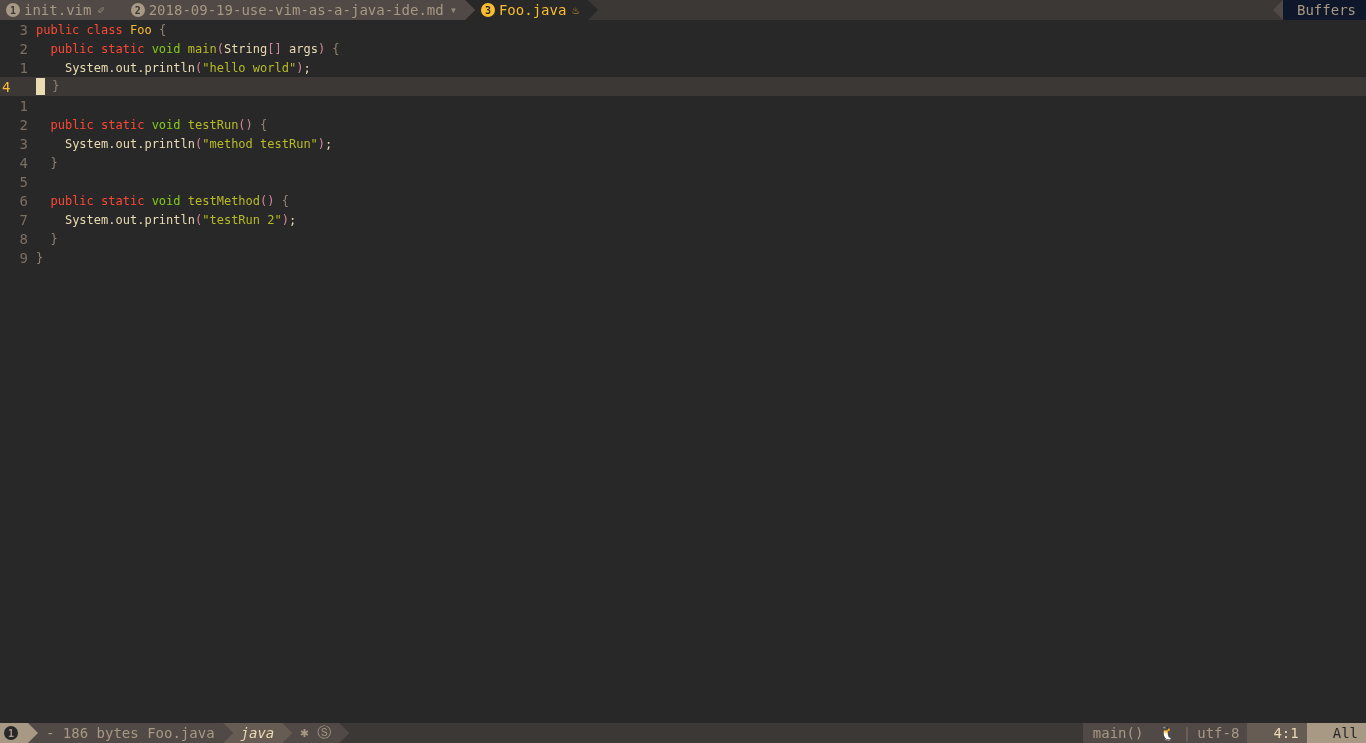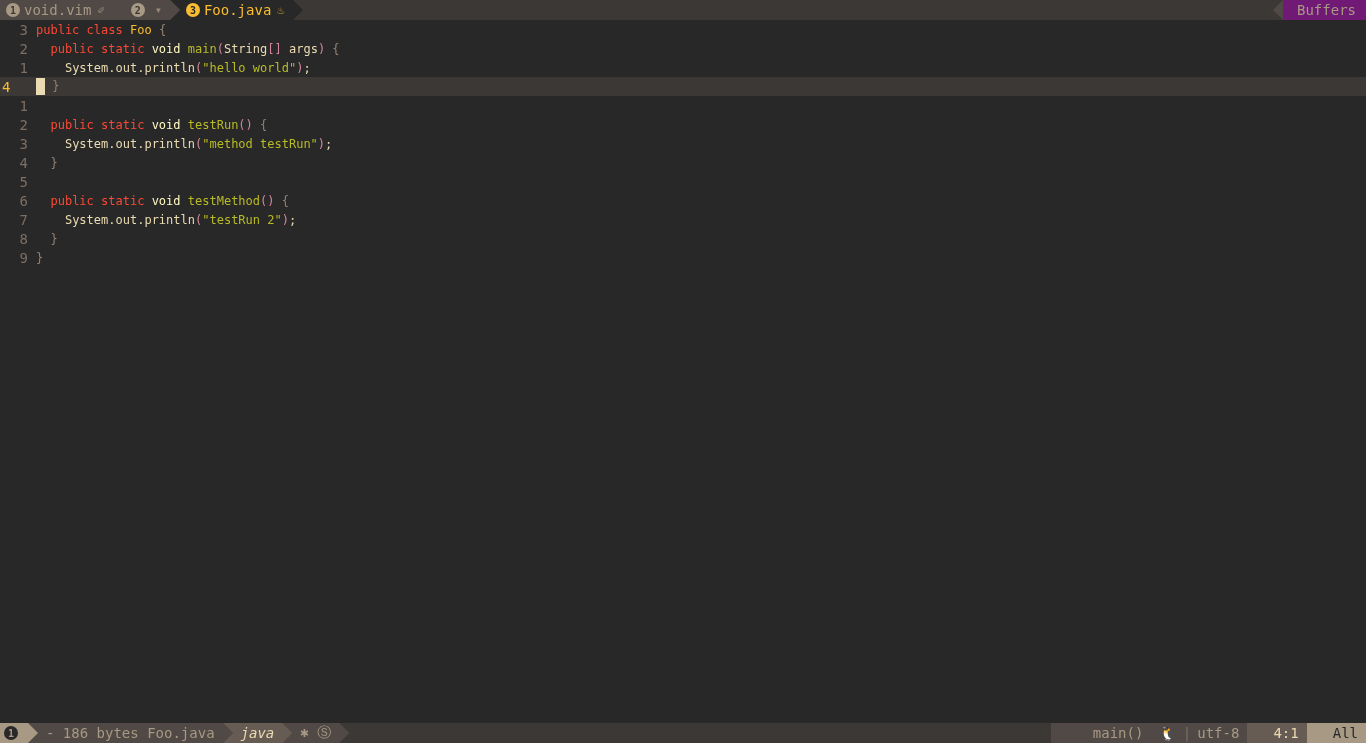--- a/index.html
+++ b/index.html
@@ -9,30 +9,30 @@
 .tab .arrow { position:absolute; right:-10px; top:0; width:0; height:0; border-top:10px solid transparent; border-bottom:10px solid transparent; z-index:2; }
 .tab .arrow-bg { position:absolute; left:0; top:0; width:0; height:0; border-top:10px solid transparent; border-bottom:10px solid transparent; z-index:1; }
 .tab-inactive { background:#504945; color:#a89984; }
 .tab-inactive .arrow { border-left:10px solid #504945; }
 .tab-active { background:#282828; color:#fabd2f; padding-left:16px; }
 .tab-active .arrow { border-left:10px solid #282828; }
 .tab-active .arrow-bg { border-left:10px solid #504945; }
 .tab .badge { display:inline-flex; align-items:center; justify-content:center; width:14px; height:14px; border-radius:50%; background:#a89984; color:#3c3836; font-size:10px; font-weight:bold; margin-right:4px; }
 .tab-active .badge { background:#fabd2f; color:#282828; }
 .tab .ficon { margin-left:6px; font-size:12px; opacity:.8; }
-.buffers-btn { position:absolute; right:0; top:0; height:20px; background:#701a75; color:#a89984; padding:0 10px 0 14px; display:flex; align-items:center; }
+.buffers-btn { position:absolute; right:0; top:0; height:20px; background:#0f172a; color:#a89984; padding:0 10px 0 14px; display:flex; align-items:center; }
 .buffers-btn::before { content:''; position:absolute; left:-10px; top:0; width:0; height:0; border-top:10px solid transparent; border-bottom:10px solid transparent; border-right:10px solid #504945; }
 .editor { height:703px; background:#282828; position:relative; }
 .line { height:19px; display:flex; align-items:center; }
 .line.current { background:#3c3836; }
 .gutter { width:36px; text-align:right; padding-right:8px; color:#7c6f64; font-size:14px; flex-shrink:0; }
 .code { white-space:pre; font-size:12px; }
 .cursor { display:inline-block; width:9px; height:17px; background:#ebdbb2; vertical-align:middle; }
 .kw { color:#fb4934; }
-.kwv { color:#fef9c3; }
+.kwv { color:#84cc16; }
 .fn { color:#b8bb26;margin-top:12px; }
 .cls { color:#fabd2f; }
 .paren { color:#d3869b; }
 .str { color:#b8bb26; }
 .punct { color:#ebdbb2; }
 .brace { color:#928374; }
 .ident { color:#ebdbb2; }
 .statusline { position:absolute; bottom:0; left:0; right:0; height:20px; background:#504945; display:flex; align-items:center; font-size:14px; }
 .seg { height:20px; display:flex; align-items:center; padding:0 8px; position:relative; }
 .seg .arrR { position:absolute; right:-10px; top:0; width:0; height:0; border-top:10px solid transparent; border-bottom:10px solid transparent; z-index:3; }
@@ -43,42 +43,43 @@
 .seg2 .arrR { border-left:10px solid #504945; }
 .seg3 { background:#665c54; color:#ebdbb2; padding-left:18px;font-style:italic; }
 .seg3 .arrRbg { border-left:10px solid #504945; }
 .seg3 .arrR { border-left:10px solid #665c54; }
 .seg4 { background:#504945; color:#a89984; padding-left:18px; }
 .seg4 .arrRbg { border-left:10px solid #665c54; }
 .seg4 .arrR { border-left:10px solid #504945; }
 .spacer { flex:1; background:#3c3836; height:20px; position:relative; }
 .spacer::before { content:''; position:absolute; left:0; top:0; width:0; height:0; border-top:10px solid transparent; border-bottom:10px solid transparent; border-left:10px solid #504945; }
 .rseg { height:20px; display:flex; align-items:center; padding:0 8px; position:relative; }
-.rseg1 { background:#504945; color:#a89984; padding-left:32px;text-align:center; }
+.rseg1 { background:#504945; color:#a89984; padding-left:0;text-align:center; }
 .rseg1 .arrL { border-right:10px solid #504945; }
 .rseg2 { background:#504945; color:#a89984; }
 .rseg3 { background:#665c54; color:#ebdbb2; padding-left:16px; }
 .rseg3 .arrL { border-right:10px solid #665c54; }
 .rseg4 { background:#a89984; color:#282828; padding-left:16px; }
 .rseg4 .arrL { border-right:10px solid #a89984; }
 .sep { color:#7c6f64; margin:0 6px; }
 .numbadge { display:inline-flex; width:14px; height:14px; background:#282828; color:#a89984; border-radius:50%; align-items:center; justify-content:center; font-size:10px; font-weight:bold; margin-right:2px; }
 </style>
 </head>
 <body>
 
 <div class="tabline">
   <div class="tab tab-inactive">
     <span class="badge">1</span>
-    <span>void.vim</span>
+    <span>init.vim</span>
     <span class="ficon">✐</span>
     <span class="arrow"></span>
   </div>
   <div class="tab tab-inactive" style="padding-left:18px;">
     <span class="badge">2</span>
+    <span>2018-09-19-use-vim-as-a-java-ide.md</span>
     <span class="ficon">▾</span>
     <span class="arrow"></span>
   </div>
   <div class="tab tab-active">
     <span class="arrow-bg"></span>
     <span class="badge">3</span>
     <span>Foo.java</span>
     <span class="ficon">♨</span>
     <span class="arrow"></span>
   </div>

